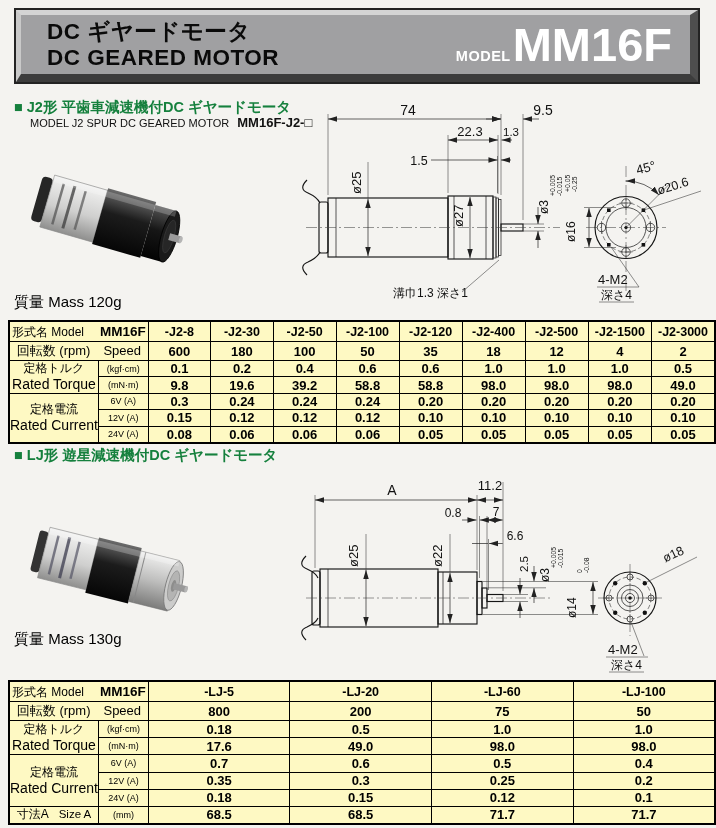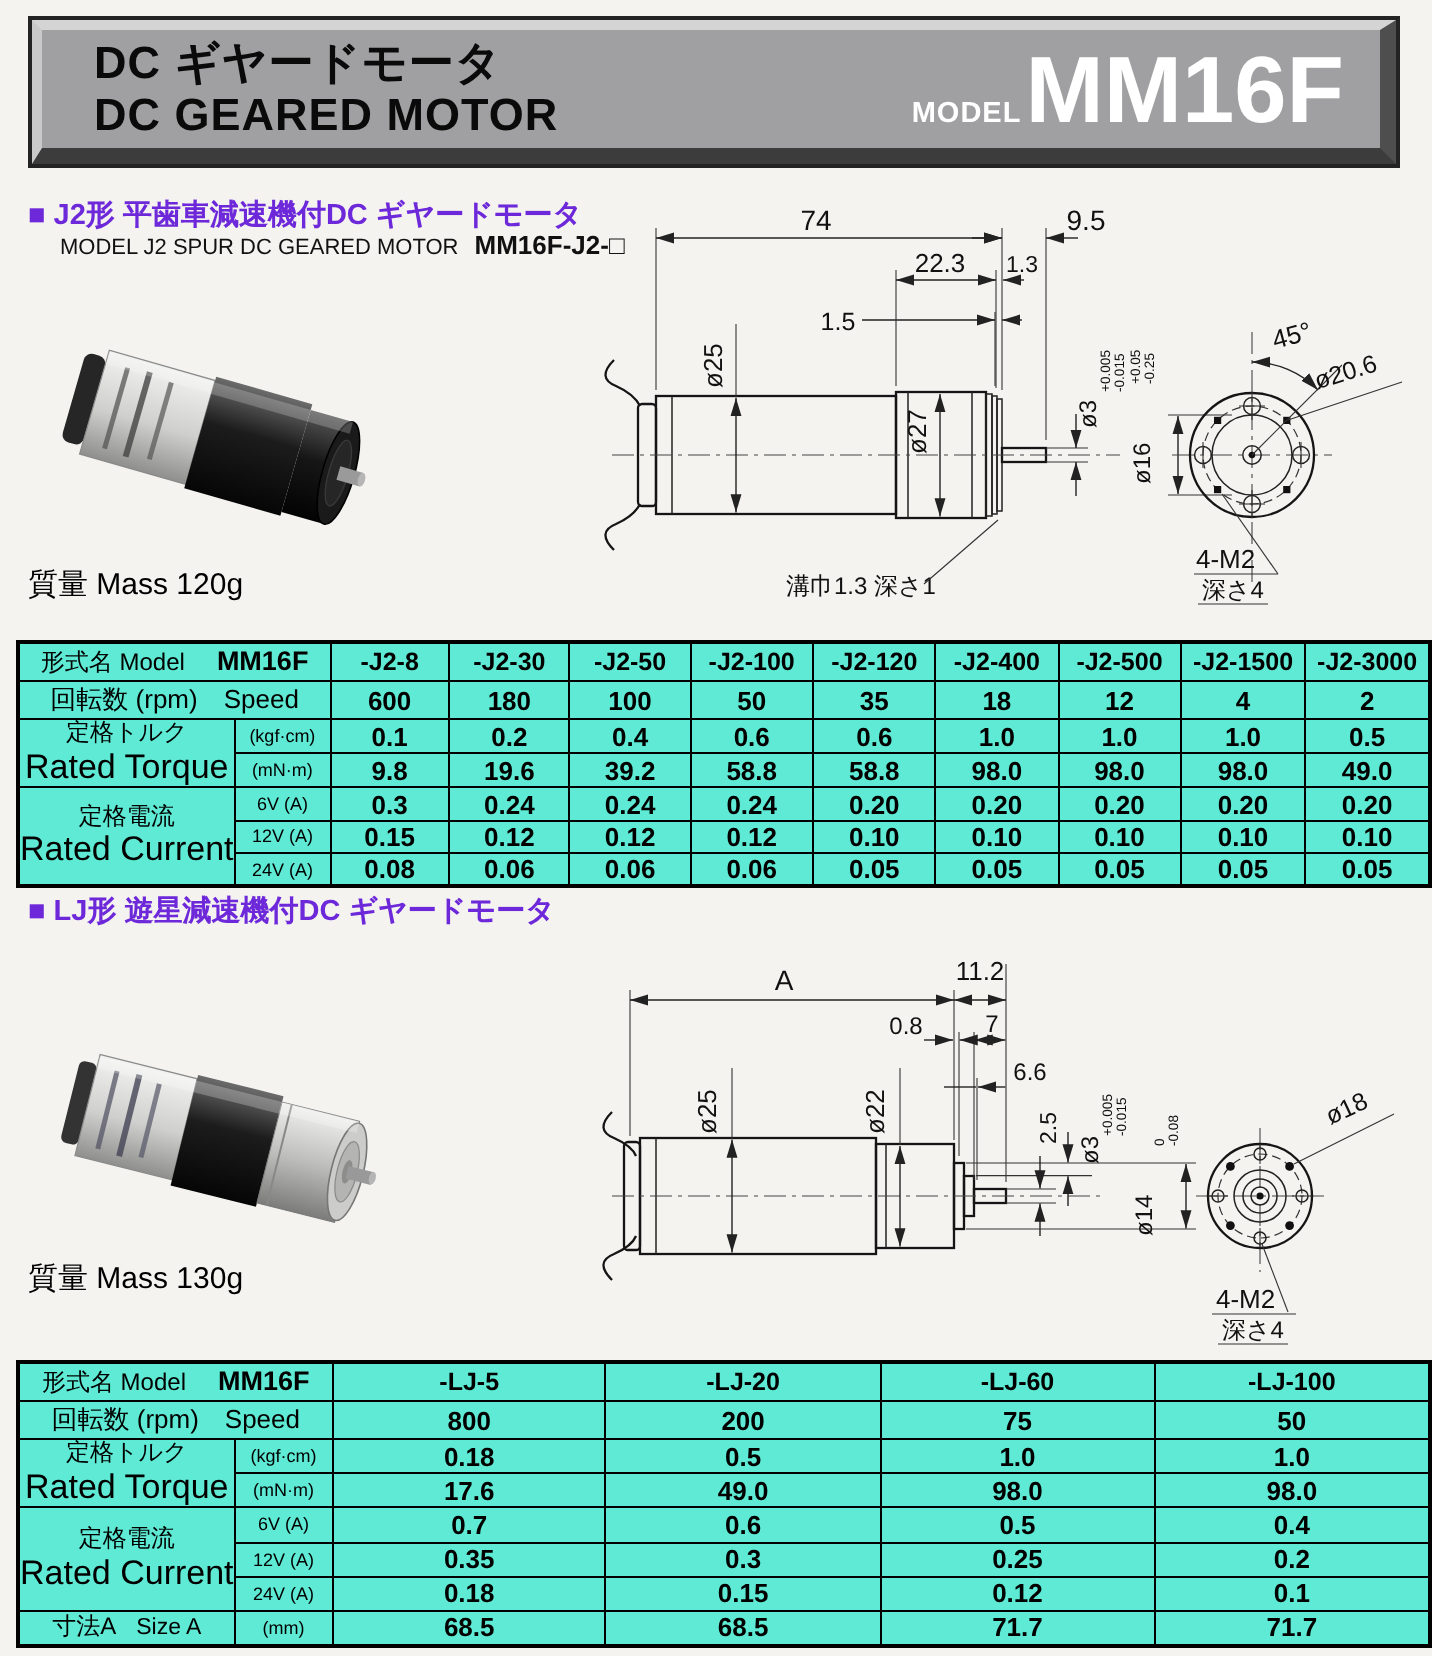--- a/index.html
+++ b/index.html
@@ -15,48 +15,48 @@
     outline:2px solid #232323;
     display:flex;align-items:center;justify-content:space-between;
     padding:0 18px 0 26px;
   }
   .banner-left{line-height:1.12;color:#0a0a0a;font-weight:bold;font-size:22.5px;letter-spacing:.5px;}
   .banner-right{display:flex;align-items:baseline;color:#ffffff;white-space:nowrap;}
   .banner-right .model-label{font-size:14.5px;font-weight:bold;letter-spacing:.5px;margin-right:2px;}
   .banner-right .model-value{font-size:47px;font-weight:bold;letter-spacing:0px;}
 
   
-  .sec-title{position:absolute;font-size:14.5px;font-weight:600;color:#6d28d9;white-space:nowrap;}
+  .sec-title{position:absolute;font-size:14.5px;font-weight:600;color:#15803d;white-space:nowrap;}
   .sec-sub{position:absolute;font-size:11px;color:#111;white-space:nowrap;}
   .sec-sub .code{font-weight:bold;font-size:13px;margin-left:8px;}
   .mass{position:absolute;font-size:15px;color:#000;white-space:nowrap;}
 
   
   svg{position:absolute;overflow:visible;}
   .obj{stroke:#151515;stroke-width:1.15;fill:none;}
   .obj2{stroke:#222;stroke-width:.75;fill:none;}
   .ext{stroke:#333;stroke-width:.55;fill:none;}
   .dim{stroke:#222;stroke-width:.7;fill:none;}
   .cen{stroke:#444;stroke-width:.55;fill:none;stroke-dasharray:11 3 2 3;}
   .bolt{stroke:#333;stroke-width:.6;fill:none;stroke-dasharray:4.5 2.5;}
   .dt{font-family:"Liberation Sans","DejaVu Sans",sans-serif;font-size:12.5px;fill:#111;}
   .dt14{font-size:14px;} .dt13{font-size:13px;} .dt12{font-size:12px;} .dt11{font-size:11.5px;}
   .dts{font-family:"Liberation Sans",sans-serif;font-size:6.8px;fill:#111;}
 
   
   .tbl-wrap{position:absolute;}
-  table.spec{border-collapse:collapse;table-layout:fixed;background:#5eead4;border:2px solid #000;}
+  table.spec{border-collapse:collapse;table-layout:fixed;background:#fef9c3;border:2px solid #000;}
   table.spec td{border:1px solid #000;text-align:center;vertical-align:middle;padding:0;
     color:#000;overflow:hidden;white-space:nowrap;}
   .spec-j2 tr{height:16.4px;} .spec-lj tr{height:17.2px;}
   td.cell-head .mh-label{font-size:12px;}
   td.cell-head .mh-model{font-size:13.5px;font-weight:bold;margin-left:16px;}
   td.cell-col{font-weight:bold;font-size:12.5px;}
   td.cell-label{font-size:12px;line-height:1.15;}
-  td.cell-label .en{font-size:17px;}
+  td.cell-label .en{font-size:14px;}
   td.cell-label .inline-en{font-size:11.5px;margin-left:10px;}
   td.cell-merged{font-size:13px;}
   td.cell-unit{font-size:9px;color:#111;}
   td.cell-val{font-weight:bold;font-size:13px;}
 </style>
 </head>
 <body>
 
 <div id="page">
 
@@ -108,21 +108,21 @@
       <rect x="70" y="24" width="50" height="58" fill="url(#gBlk)"></rect>
       <rect x="120" y="27" width="22" height="53" fill="url(#gBlk2)"></rect>
       <ellipse cx="142" cy="53.5" rx="8" ry="26.5" fill="#1a1a1a" stroke="#000" stroke-width=".8"></ellipse>
       <ellipse cx="142" cy="53.5" rx="4.8" ry="17" fill="#262626" stroke="#383838" stroke-width=".7"></ellipse>
       <rect x="142" y="50" width="12" height="7" fill="#9a9a9a"></rect>
       <ellipse cx="154" cy="53.5" rx="1.8" ry="3.5" fill="#b5b5b5"></ellipse>
       <rect x="15" y="27" width="127" height="6" fill="#ffffff" opacity=".22"></rect>
     </g>
   </svg>
 
-  <div class="mass" style="left:14px;top:283px;">質量 Mass 120g</div>
+  <div class="mass" style="left:14px;top:293px;">質量 Mass 120g</div>
 
   <svg id="j2-drawing" style="left:298px;top:96px;" width="418" height="218" viewBox="0 0 418 218">
     <defs>
       <marker id="ae" viewBox="0 0 9 6" refX="8.6" refY="3" markerWidth="9.5" markerHeight="6.5" orient="auto-start-reverse" markerUnits="userSpaceOnUse">
         <path d="M0,0.4 L8.6,3 L0,5.6 Z" fill="#222"></path>
       </marker>
     </defs>
 
     <path class="obj" d="M9,84 q-9,9 1,13 q9,4 12,10"></path>
     <path class="obj" d="M9,179 q-9,-9 1,-13 q9,-4 12,-10"></path>

